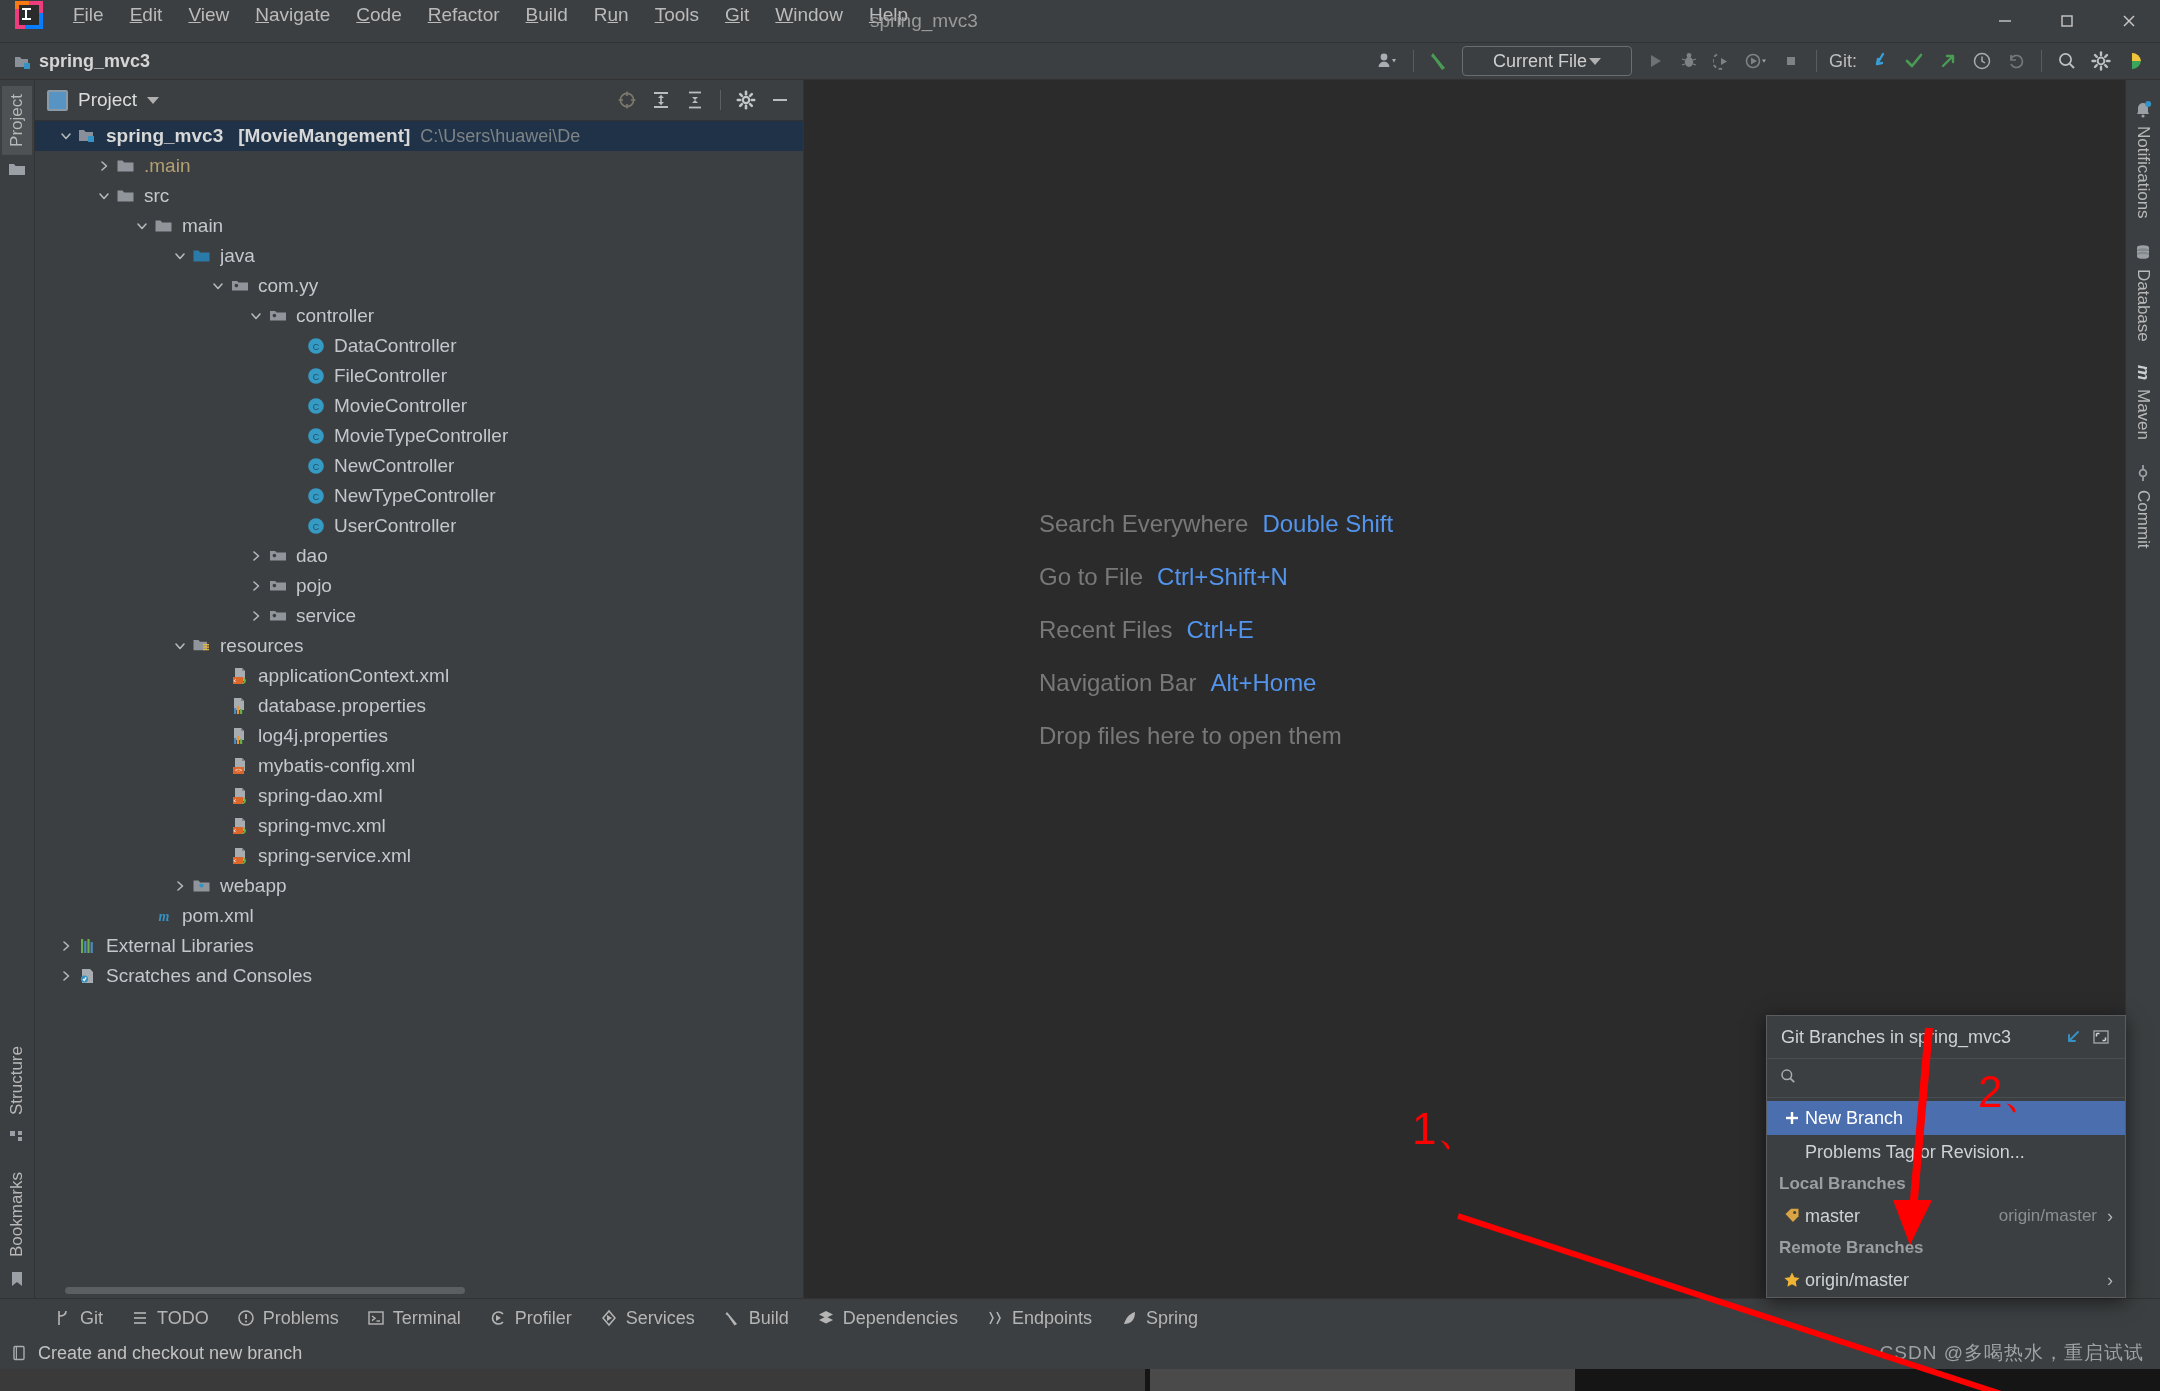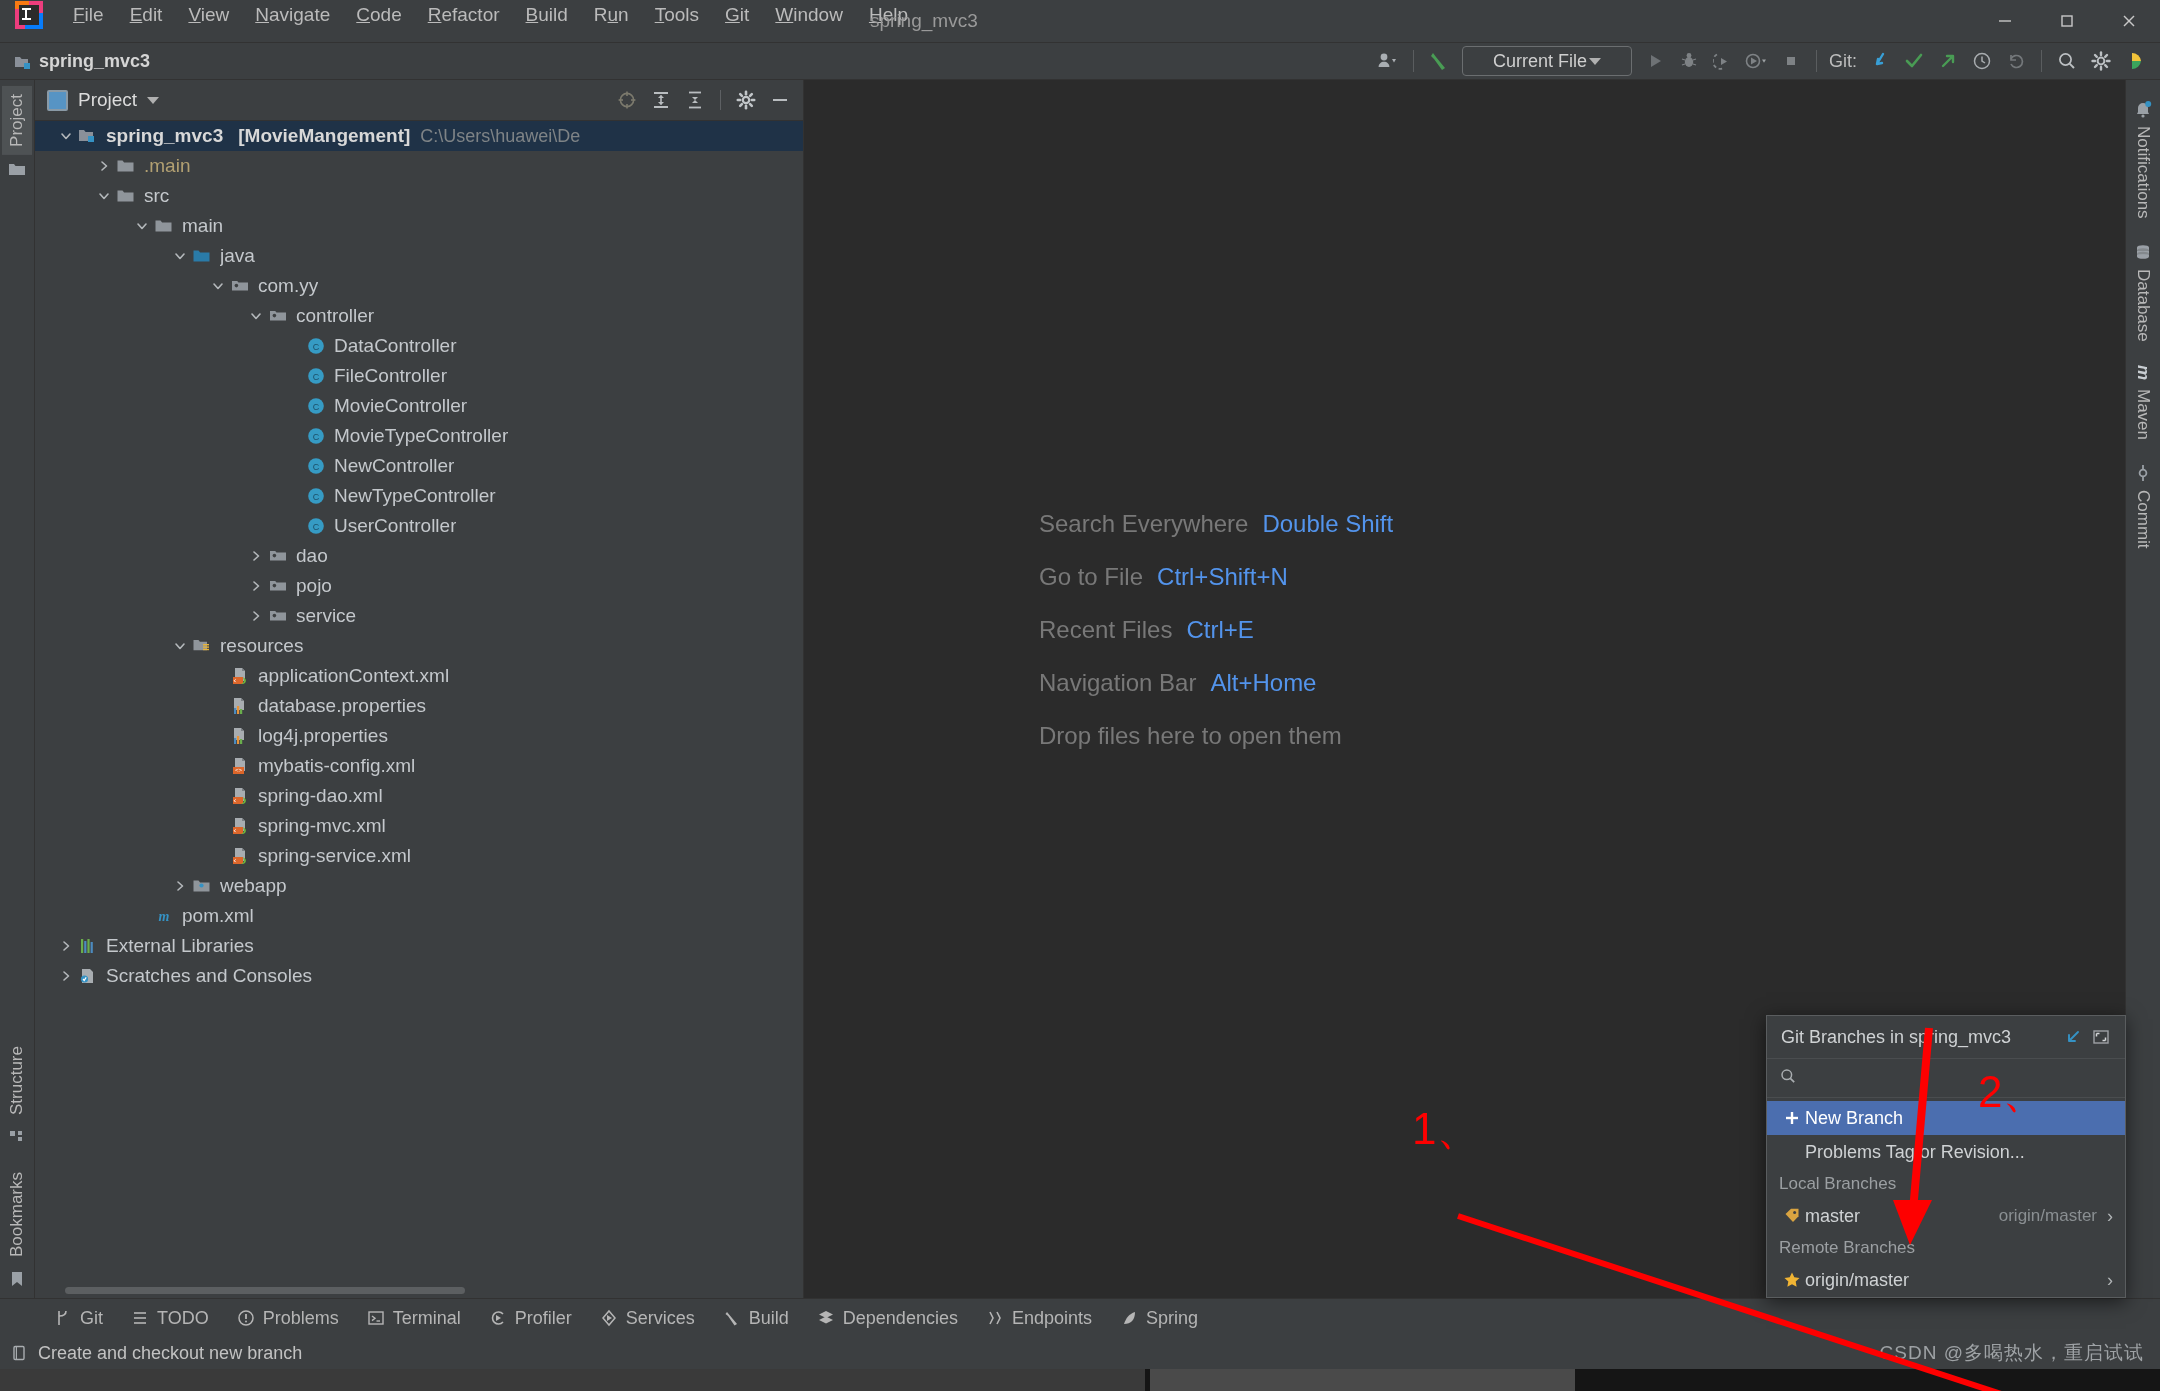--- a/index.html
+++ b/index.html
@@ -134,21 +134,21 @@
   .gp-list{padding:3px 0 0 0;}
   .gp-row{
     height:34px;display:flex;align-items:center;padding:0 12px;color:#cfd2d4;font-size:18px;
   }
   .gp-row.sel{background:#4b6eaf;color:#fff;}
   .gp-row .gico{width:26px;flex:0 0 26px;display:flex;align-items:center;justify-content:center;}
   .gp-row .gtxt{flex:1 1 auto;}
   .gp-row .gright{color:#8a8f92;font-size:17px;margin-right:10px;}
   .gp-row .gchev{color:#b0b4b6;font-size:18px;}
   .gp-sec{
-    height:30px;display:flex;align-items:center;padding:0 12px;color:#9b9fa2;font-size:17px;font-weight:normal;
+    height:30px;display:flex;align-items:center;padding:0 12px;color:#9b9fa2;font-size:17px;font-weight:bold;
   }
 
   
   .toolwins{
     height:38px;flex:0 0 38px;background:#3c3f41;border-top:1px solid #323232;
     display:flex;align-items:center;padding-left:40px;gap:0px;
   }
   .tw{display:flex;align-items:center;gap:8px;color:#b5b5b5;font-size:18px;padding:4px 14px;white-space:nowrap;}
   .statusbar{
     height:32px;flex:0 0 32px;background:#3c3f41;display:flex;align-items:center;

